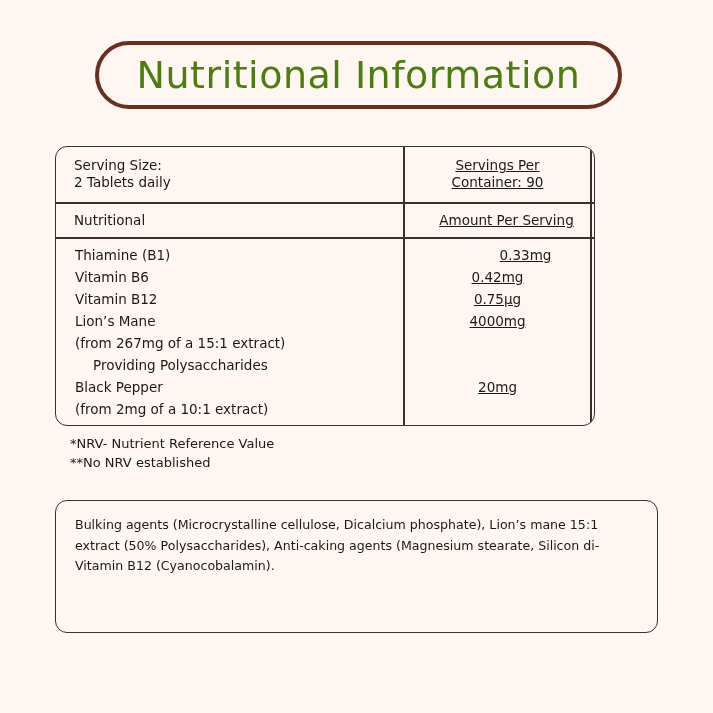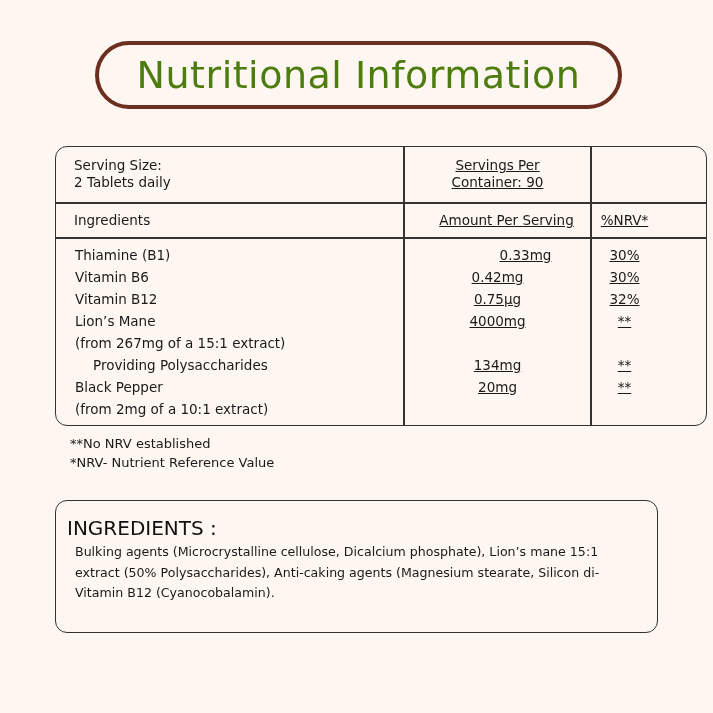--- a/index.html
+++ b/index.html
@@ -10,21 +10,21 @@
     color:#1a1a1a;
     position:relative;
   }
   .title-pill {
     position:absolute; left:95px; top:41px; width:519px; height:60px;
     border:4px solid #6b2e1f; border-radius:34px;
     display:flex; align-items:center; justify-content:center;
     font-size:38px; color:#4d7c0f; letter-spacing:0.5px;
   }
   .nutri-table {
-    position:absolute; left:55px; top:146px; width:652px; height:280px;
+    position:absolute; left:55px; top:146px; width:540px; height:280px;
     border:1.5px solid #333; border-radius:12px; box-sizing:border-box;
     overflow:hidden;
   }
   .vline { position:absolute; top:0; bottom:0; width:1.5px; background:#333; }
   .hline { position:absolute; left:0; right:0; height:1.5px; background:#333; }
   .cell { position:absolute; font-size:13.5px; line-height:17px; }
   .row { position:absolute; font-size:13.5px; line-height:22px; white-space:nowrap; }
   .center { text-align:center;text-decoration:underline; }
   .footnotes {
     position:absolute; left:70px; top:434px; font-size:13px; line-height:19px;
@@ -52,21 +52,21 @@
 
   <div class="cell" style="left:18px; top:10px;">
     <div>Serving Size:</div>
     <div>2 Tablets daily</div>
   </div>
   <div class="cell center" style="left:349px; width:185px; top:10px;">
     <div>Servings Per</div>
     <div>Container: 90</div>
   </div>
 
-  <div class="cell" style="left:18px; top:65px;">Ingredients</div>
+  <div class="cell" style="left:18px; top:65px;">Nutritional</div>
   <div class="cell center" style="left:358px; width:185px; top:65px;">Amount Per Serving</div>
   <div class="cell center" style="left:536px; width:65px; top:65px;">%NRV*</div>
 
   <div class="row" style="left:19px; top:97px;">Thiamine (B1)</div>
   <div class="row center" style="left:349px; width:185px; top:97px;padding-left:28px;">0.33mg</div>
   <div class="row center" style="left:536px; width:65px; top:97px;">30%</div>
 
   <div class="row" style="left:19px; top:119px;">Vitamin B6</div>
   <div class="row center" style="left:349px; width:185px; top:119px;">0.42mg</div>
   <div class="row center" style="left:536px; width:65px; top:119px;">30%</div>
@@ -75,35 +75,33 @@
   <div class="row center" style="left:349px; width:185px; top:141px;">0.75µg</div>
   <div class="row center" style="left:536px; width:65px; top:141px;">32%</div>
 
   <div class="row" style="left:19px; top:163px;">Lion’s Mane</div>
   <div class="row center" style="left:349px; width:185px; top:163px;">4000mg</div>
   <div class="row center" style="left:536px; width:65px; top:163px;">**</div>
 
   <div class="row" style="left:19px; top:185px;">(from 267mg of a 15:1 extract)</div>
 
   <div class="row" style="left:37px; top:207px;">Providing Polysaccharides</div>
-  <div class="row center" style="left:349px; width:185px; top:207px;">134mg</div>
   <div class="row center" style="left:536px; width:65px; top:207px;">**</div>
 
   <div class="row" style="left:19px; top:229px;">Black Pepper</div>
   <div class="row center" style="left:349px; width:185px; top:229px;">20mg</div>
   <div class="row center" style="left:536px; width:65px; top:229px;">**</div>
 
   <div class="row" style="left:19px; top:251px;">(from 2mg of a 10:1 extract)</div>
 </div>
 
 <div class="footnotes">
+  <div>*NRV- Nutrient Reference Value</div>
   <div>**No NRV established</div>
-  <div>*NRV- Nutrient Reference Value</div>
 </div>
 
 <div class="ing-box">
-  <div class="ing-title">INGREDIENTS :</div>
   <div class="ing-text">
     <div>Bulking agents (Microcrystalline cellulose, Dicalcium phosphate), Lion’s mane 15:1</div>
     <div>extract (50% Polysaccharides), Anti-caking agents (Magnesium stearate, Silicon di-</div>
     <div>Vitamin B12 (Cyanocobalamin).</div>
   </div>
 </div>
 
 </body></html>

